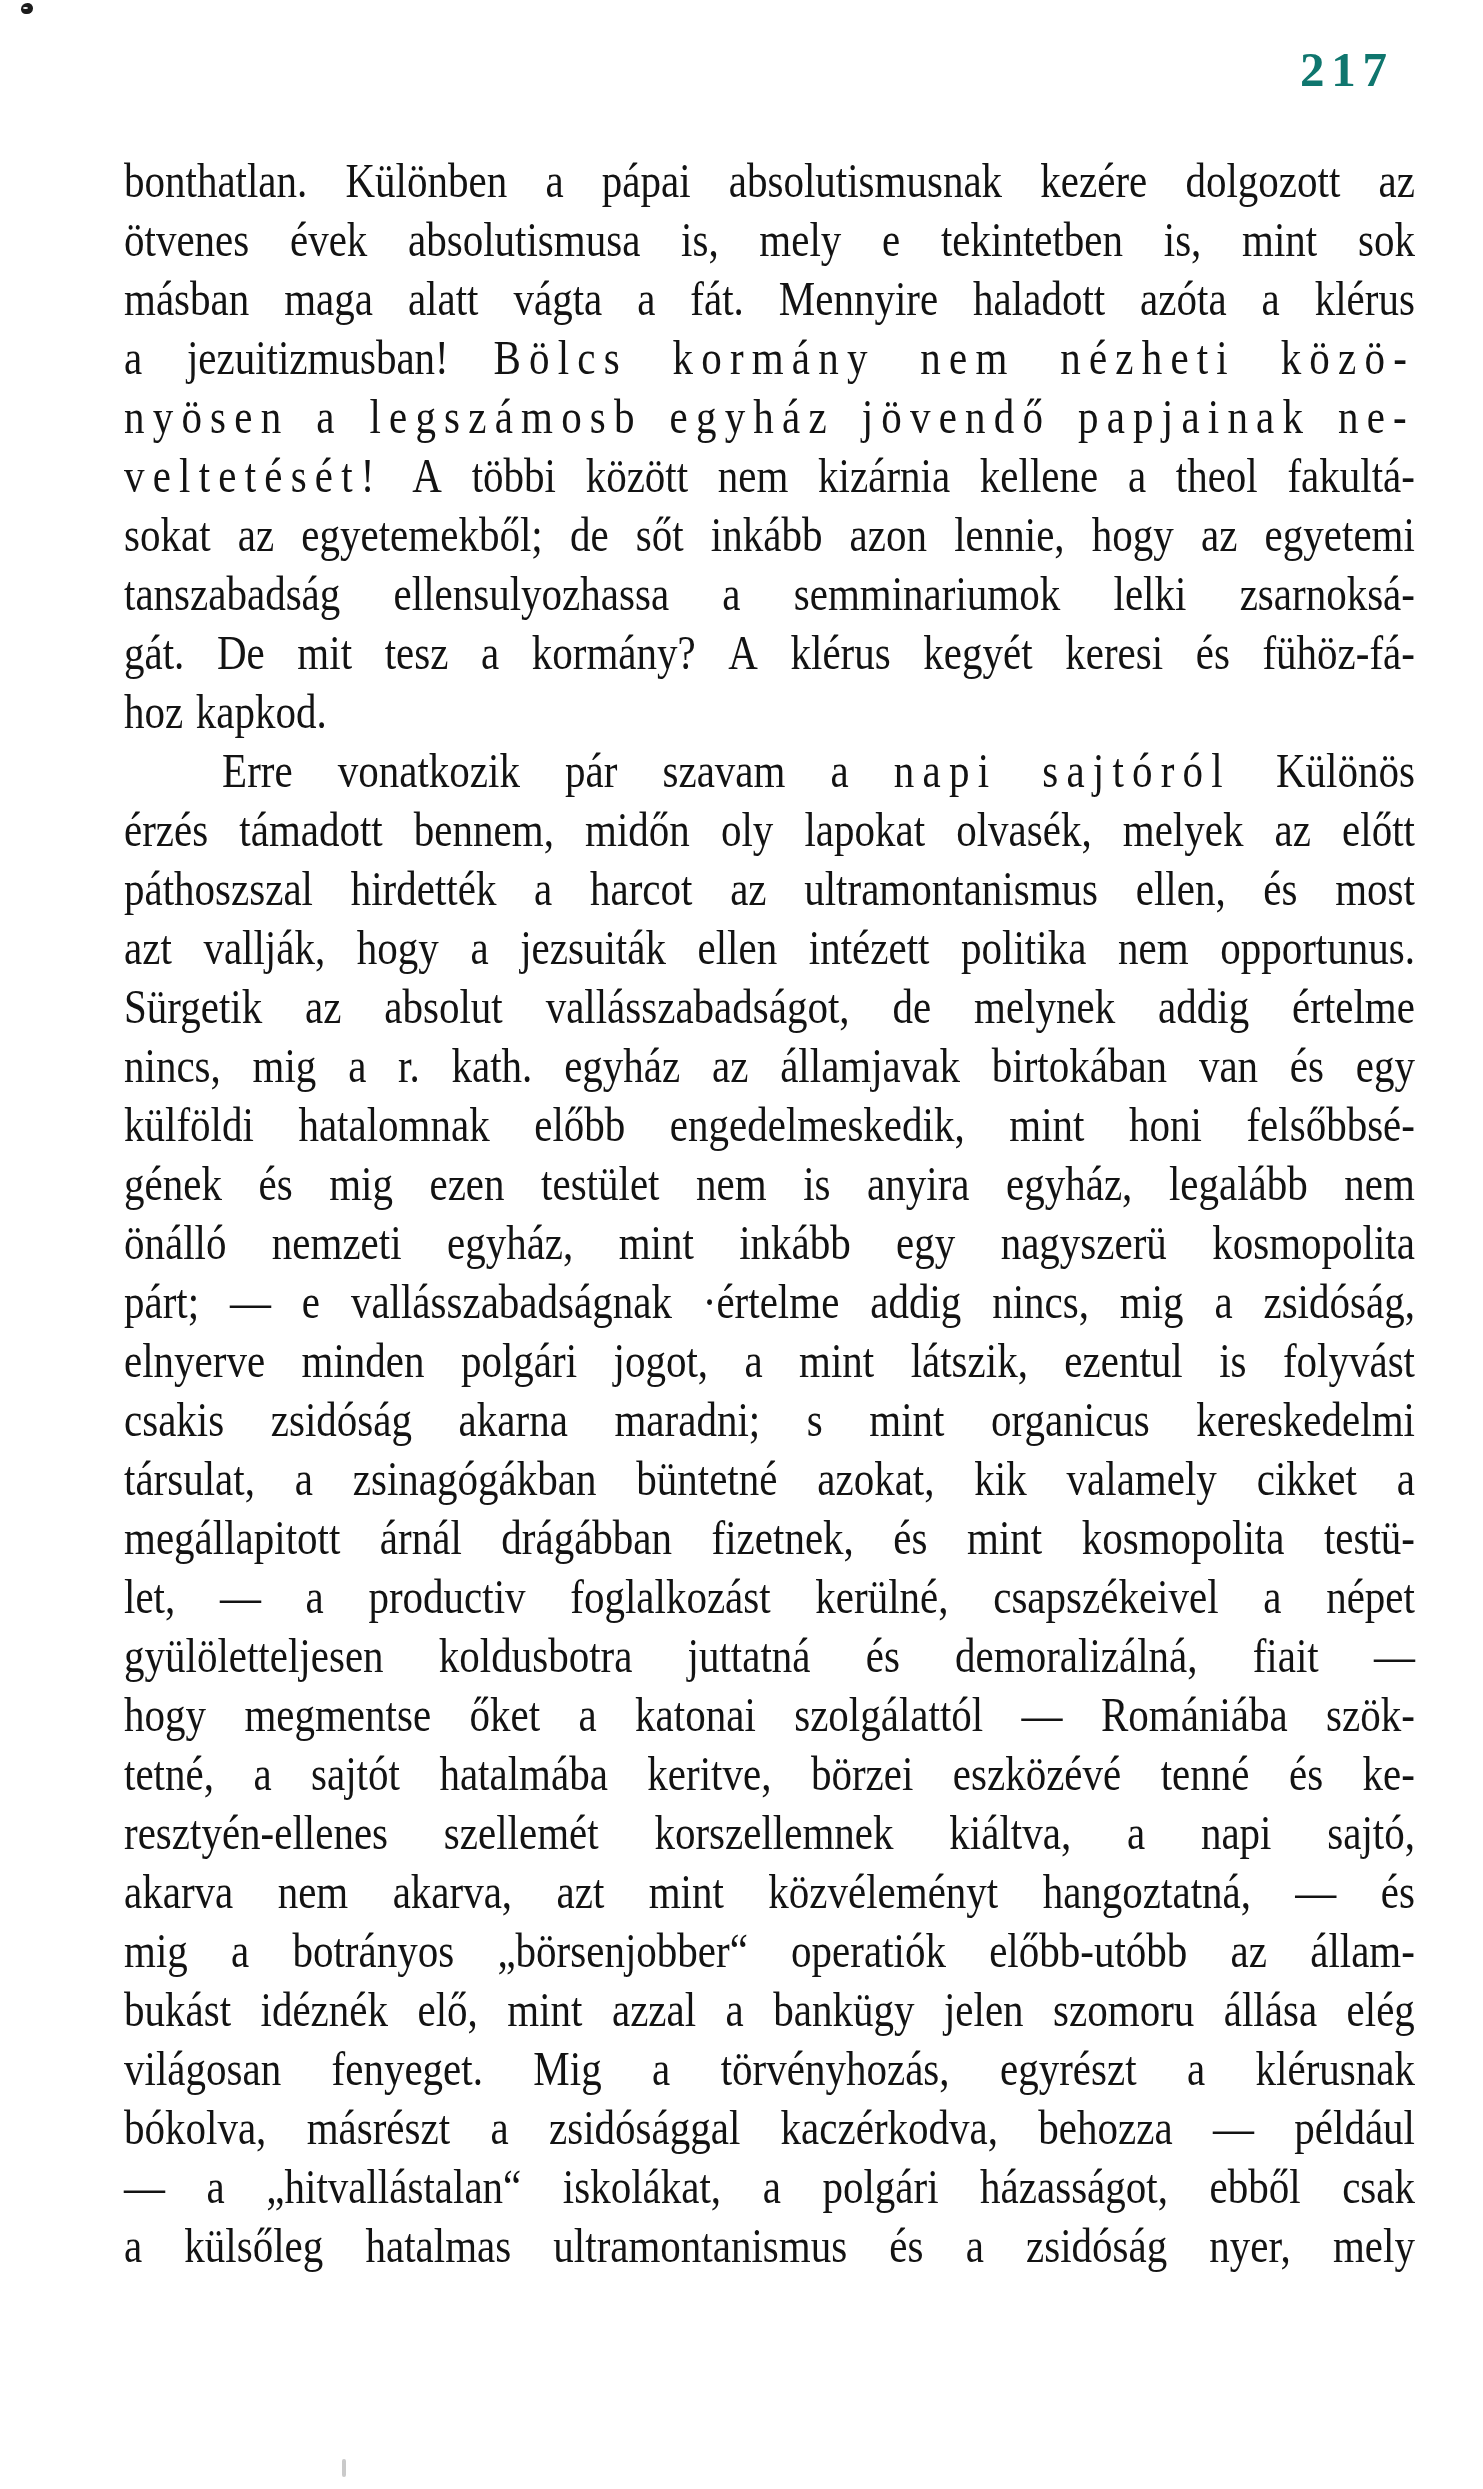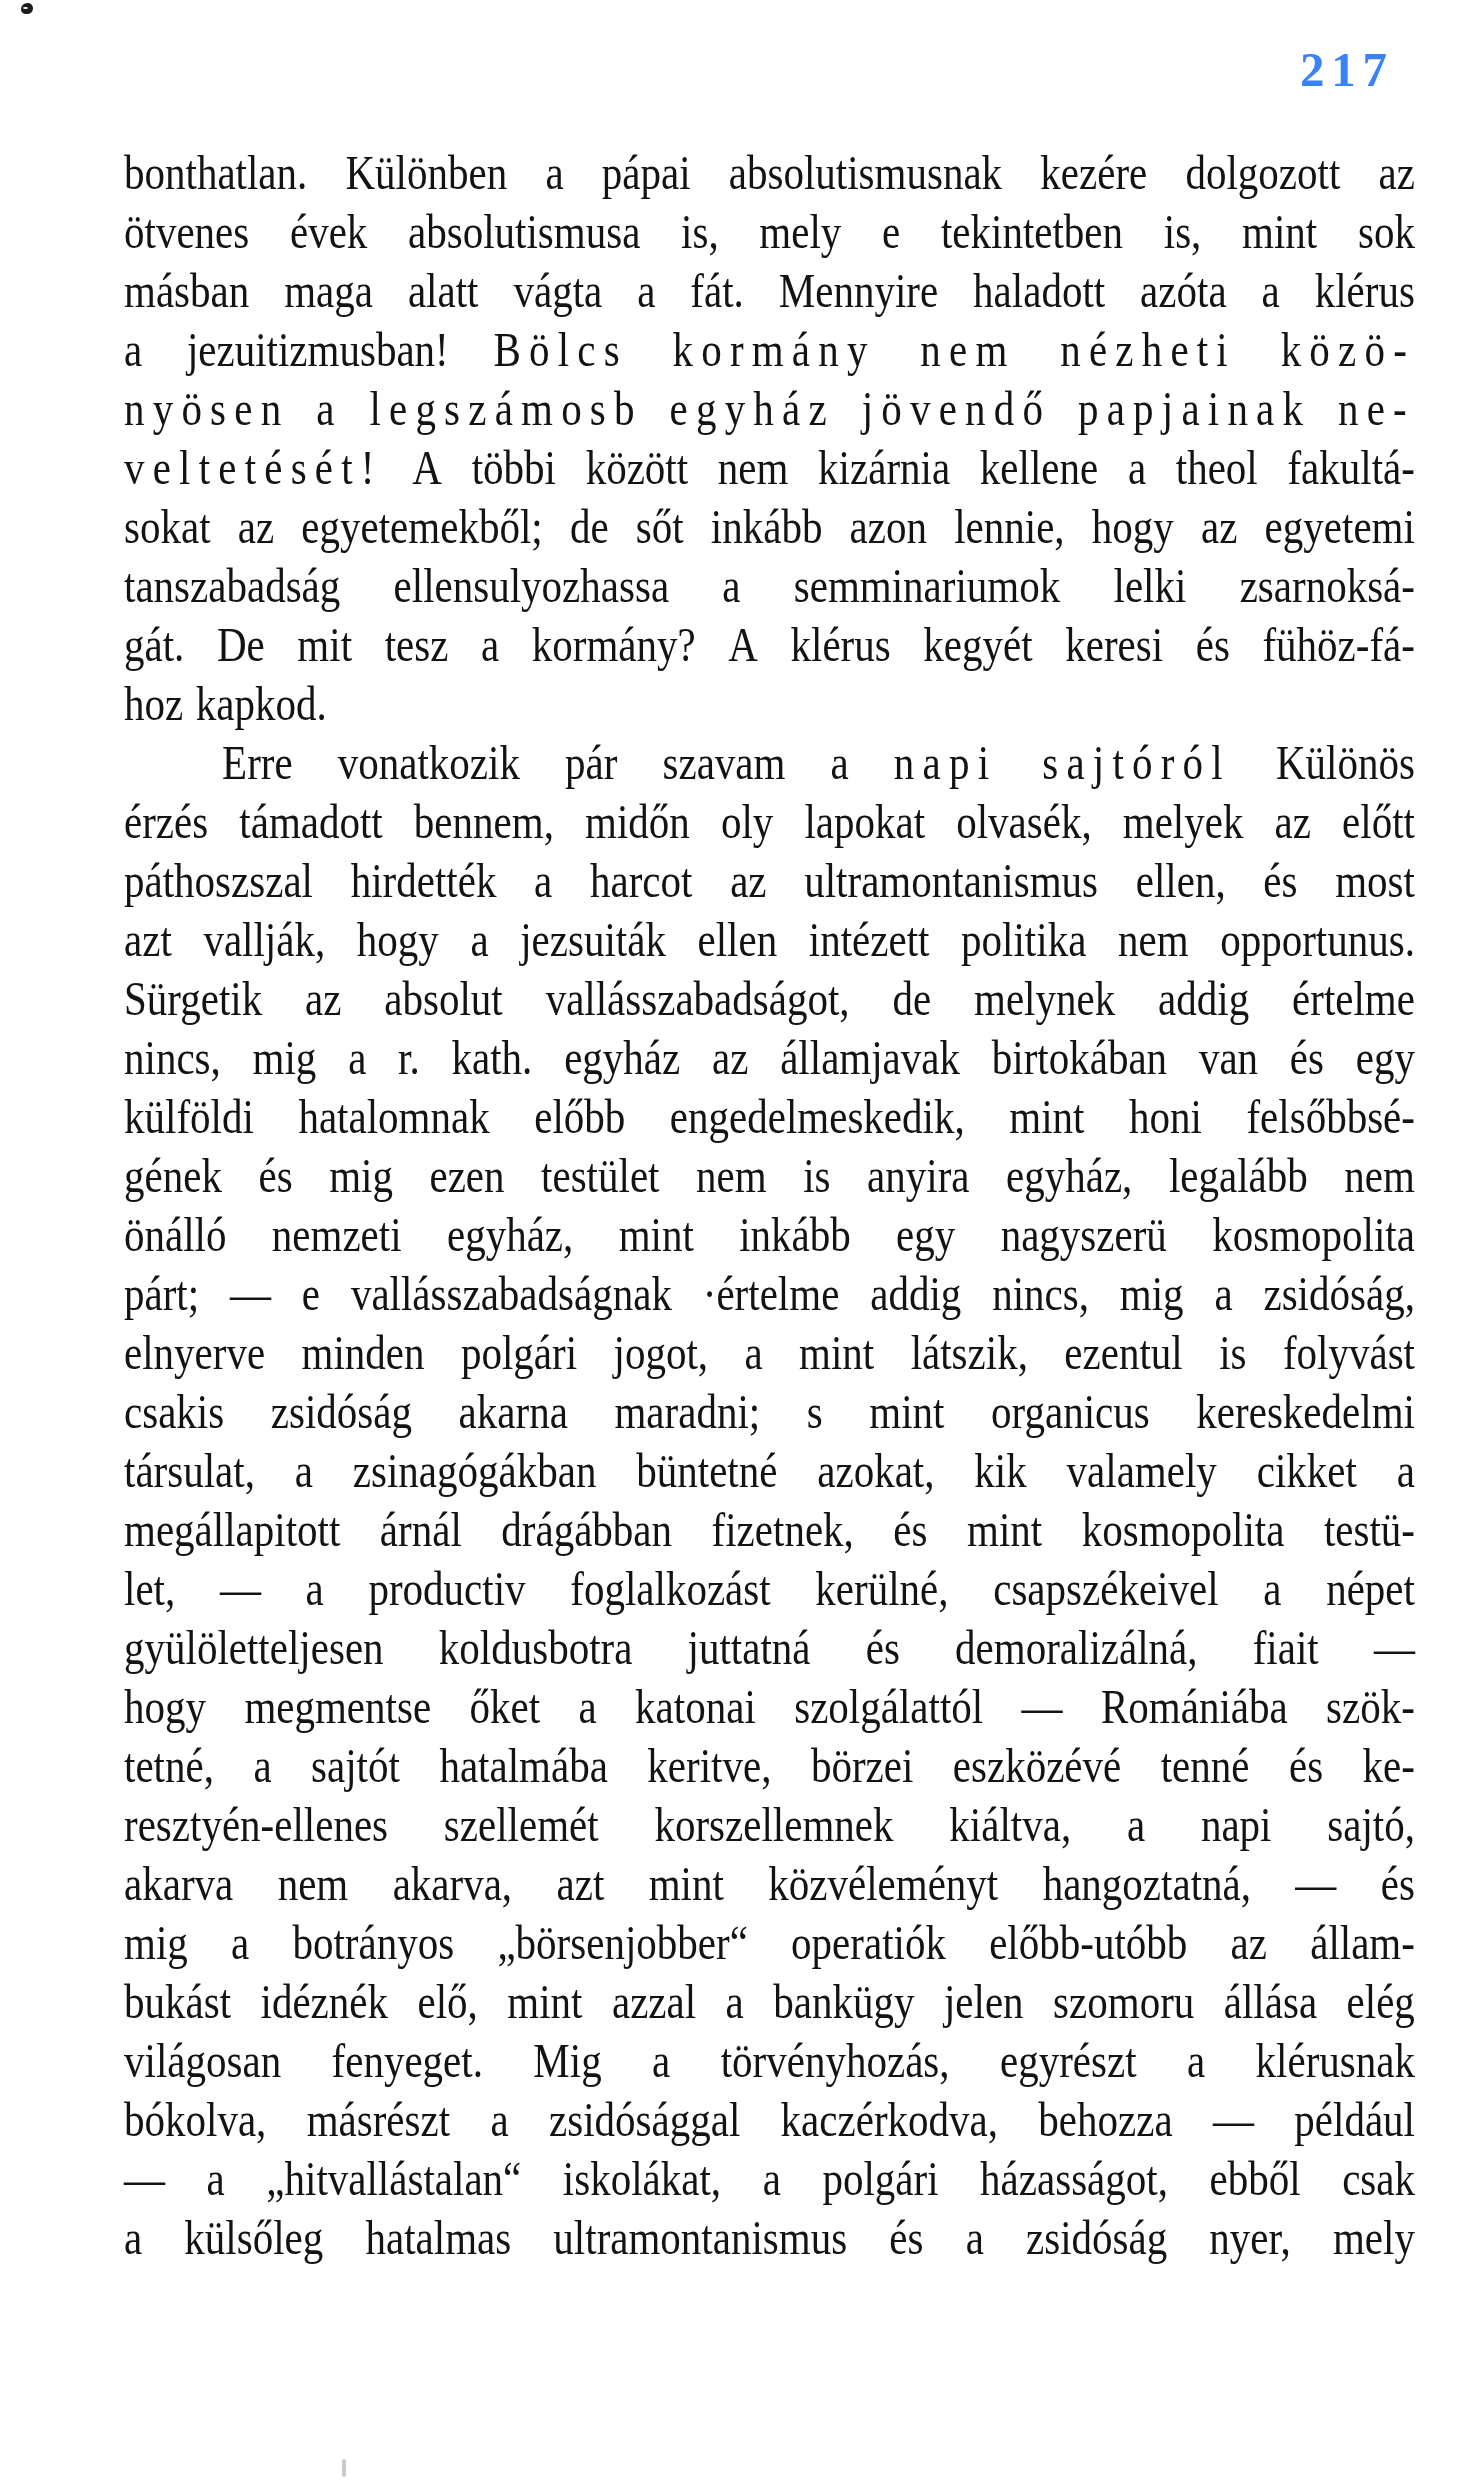--- a/index.html
+++ b/index.html
@@ -10,25 +10,25 @@
     font-family:"Liberation Serif","DejaVu Serif",serif;
     color:#131313;
     overflow:hidden;
   }
   .page-number {
     position:absolute;
     left:1300px; top:41px;
     font-size:49px;
     font-weight:700;
     letter-spacing:6.8px;
-    color:#3b82f6;
+    color:#0f766e;
   }
   .text-block {
     position:absolute;
-    left:124px; top:144px;
+    left:124px; top:152px;
     width:1291px;
     font-size:41px;
   }
   .line {
     display:flex;
     justify-content:space-between;
     align-items:baseline;
     height:59px;
     line-height:59px;
     transform:scaleY(1.18);

